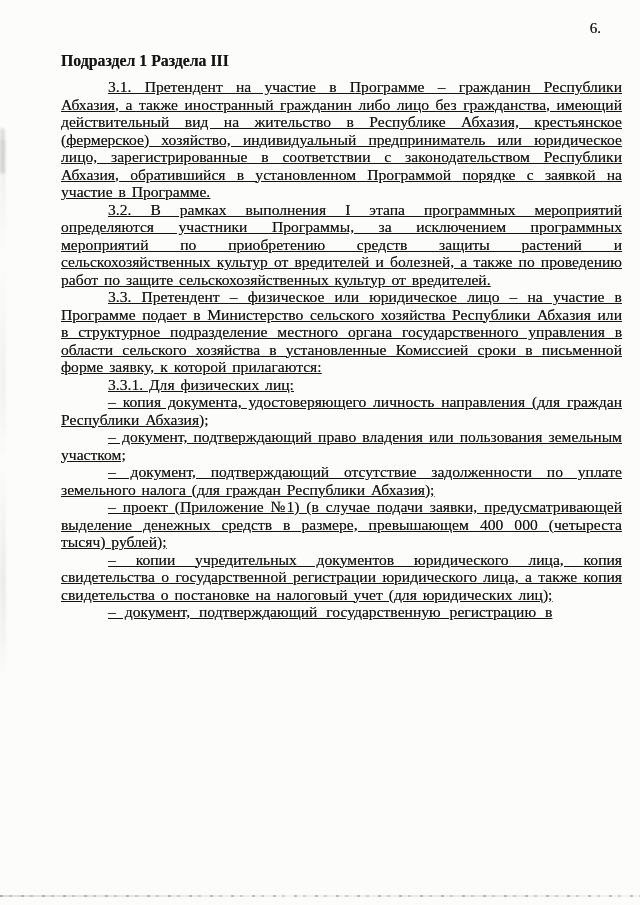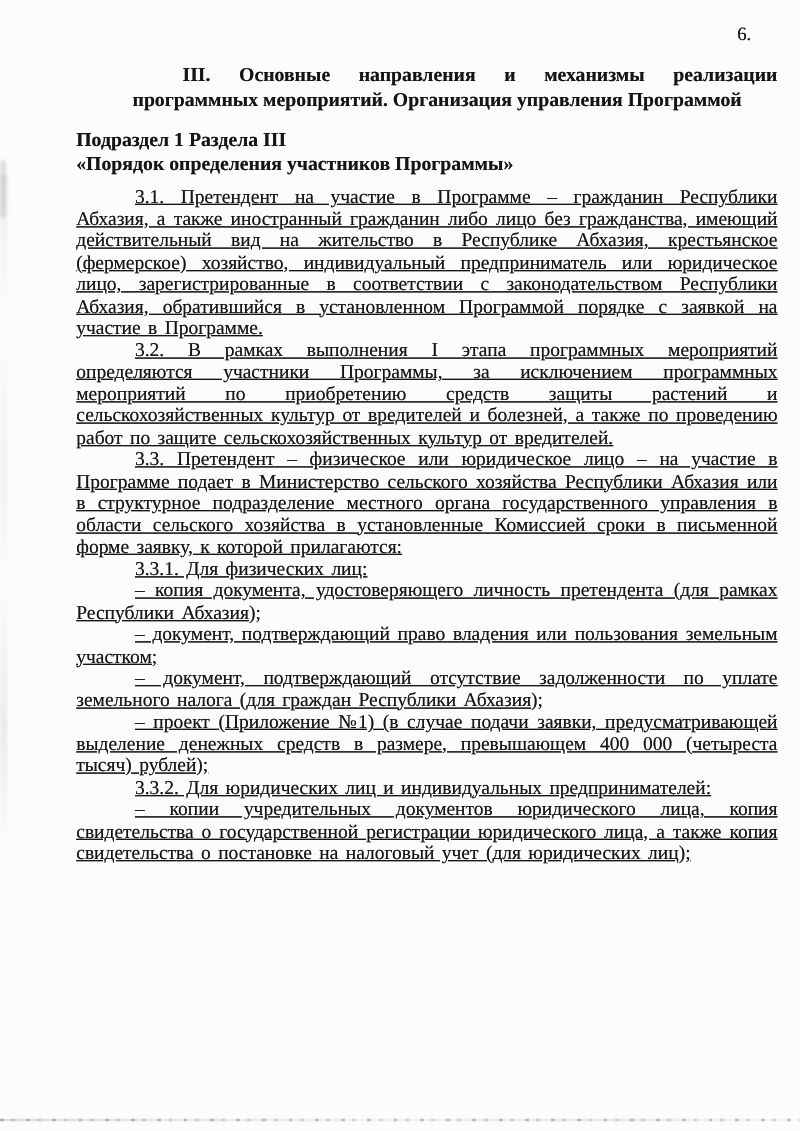--- a/index.html
+++ b/index.html
@@ -88,40 +88,35 @@
     border-radius:3px;
   }
 </style>
 </head>
 <body>
 
 <div class="page">
 
   <div class="pagenum">6.</div>
 
-  <div class="heading">
-    <div class="h-line1">III. Основные направления и механизмы реализации</div>
-    <div class="h-line2">программных мероприятий. Организация управления Программой</div>
-  </div>
 
   <div class="subheading">
     <div>Подраздел 1 Раздела III</div>
-    <div>«Порядок определения участников Программы»</div>
   </div>
 
   <div class="bodytext" id="body-text">
       <p>3.1. Претендент на участие в Программе – гражданин Республики Абхазия, а также иностранный гражданин либо лицо без гражданства, имеющий действительный вид на жительство в Республике Абхазия, крестьянское (фермерское) хозяйство, индивидуальный предприниматель или юридическое лицо, зарегистрированные в соответствии с законодательством Республики Абхазия, обратившийся в установленном Программой порядке с заявкой на участие в Программе.</p>
       <p>3.2. В рамках выполнения I этапа программных мероприятий определяются участники Программы, за исключением программных мероприятий по приобретению средств защиты растений и сельскохозяйственных культур от вредителей и болезней, а также по проведению работ по защите сельскохозяйственных культур от вредителей.</p>
       <p>3.3. Претендент – физическое или юридическое лицо – на участие в Программе подает в Министерство сельского хозяйства Республики Абхазия или в структурное подразделение местного органа государственного управления в области сельского хозяйства в установленные Комиссией сроки в письменной форме заявку, к которой прилагаются:</p>
       <p>3.3.1. Для физических лиц:</p>
-      <p>– копия документа, удостоверяющего личность претендента (для рамках Республики Абхазия);</p>
+      <p>– копия документа, удостоверяющего личность направления (для граждан Республики Абхазия);</p>
       <p>– документ, подтверждающий право владения или пользования земельным участком;</p>
       <p>– документ, подтверждающий отсутствие задолженности по уплате земельного налога (для граждан Республики Абхазия);</p>
       <p>– проект (Приложение №1) (в случае подачи заявки, предусматривающей выделение денежных средств в размере, превышающем 400&nbsp;000 (четыреста тысяч) рублей);</p>
-      <p>3.3.2. Для юридических лиц и индивидуальных предпринимателей:</p>
       <p>– копии учредительных документов юридического лица, копия свидетельства о государственной регистрации юридического лица, а также копия свидетельства о постановке на налоговый учет (для юридических лиц);</p>
+      <p class="continues">– документ, подтверждающий государственную регистрацию в</p>
     </div>
 
   <div class="artifact bottom-edge"></div>
   <div class="artifact left-edge"></div>
   <div class="artifact corner-smudge"></div>
 
 </div>
 
 </body></html>

